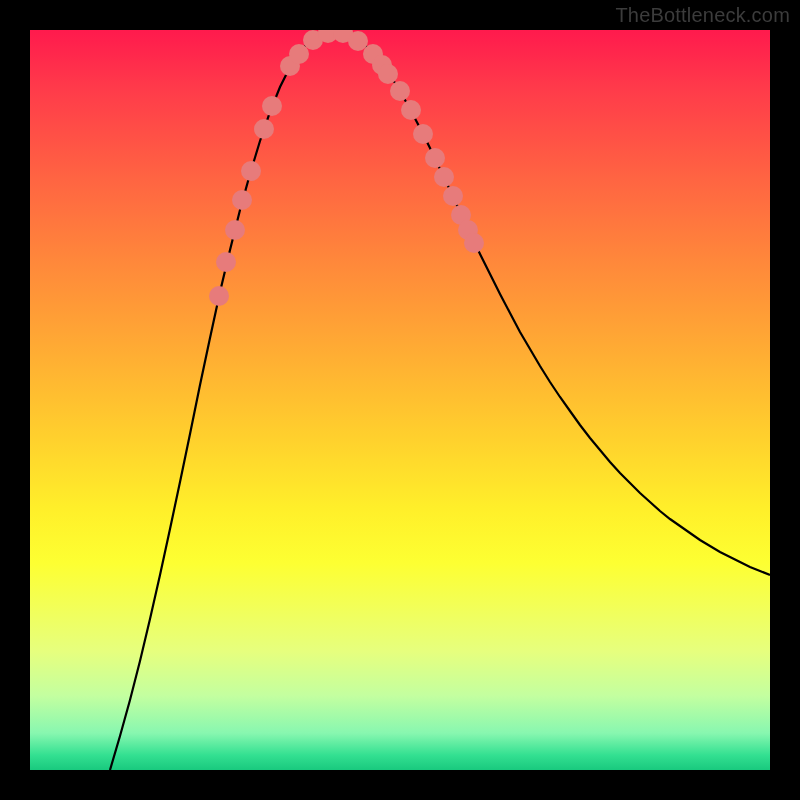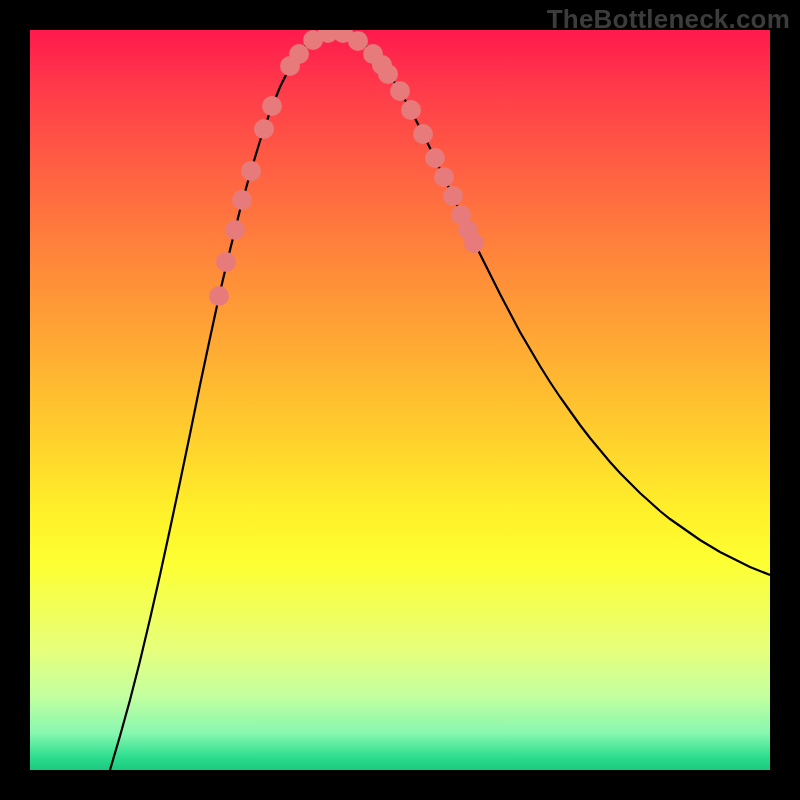--- a/index.html
+++ b/index.html
@@ -47,22 +47,22 @@
     left: 0;
     top: 0;
     width: 740px;
     height: 740px;
   }
   .watermark {
     position: absolute;
     top: 4px;
     right: 10px;
     color: #3c3c3c;
-    font-size: 26px;
-    font-weight: 700;
+    font-size: 20px;
+    font-weight: 400;
     letter-spacing: 0.2px;
   }
 </style>
 </head>
 <body>
 
 <div class="frame">
   <div class="plot-area">
     <svg class="plot-svg" viewBox="0 0 740 740" preserveAspectRatio="none">
       <path id="curve-path" fill="none" stroke="#000" stroke-width="2.2" d="M80,740 L90,706 L100,670 L110,631 L120,589 L130,545 L140,499 L150,452 L160,404 L170,355 L180,308 L190,262 L200,220 L210,180 L220,144 L230,111 L240,82 L250,57 L260,37 L270,22 L280,11 L290,5 L300,2 L310,2 L320,5 L330,11 L340,20 L350,31 L360,45 L370,61 L380,79 L390,98 L400,118 L410,139 L420,160 L430,182 L440,203 L450,224 L460,244 L470,264 L480,283 L490,302 L500,319 L510,336 L520,352 L530,367 L540,381 L550,395 L560,408 L570,420 L580,432 L590,443 L600,453 L610,463 L620,472 L630,481 L640,489 L650,496 L660,503 L670,510 L680,516 L690,522 L700,527 L710,532 L720,537 L730,541 L740,545"></path>

